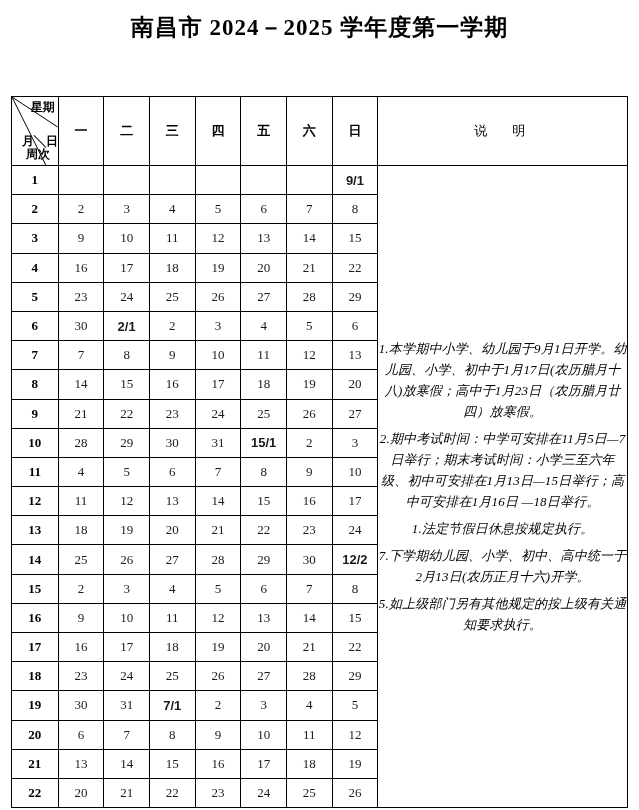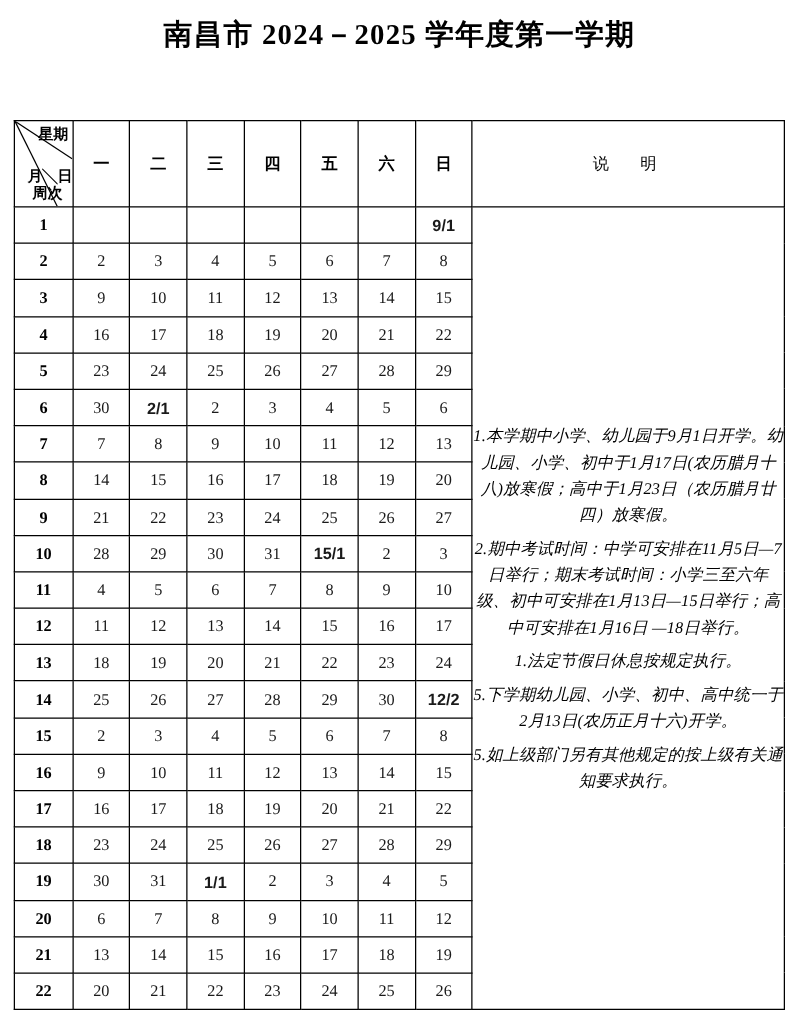--- a/index.html
+++ b/index.html
@@ -175,21 +175,21 @@
             <td class="day"></td>
             <td class="day"></td>
             <td class="day"></td>
             <td class="day"></td>
             <td class="day"></td>
             <td class="day special">9/1</td>
             <td class="note-cell" rowspan="22">
               <p>1.本学期中小学、幼儿园于9月1日开学。幼儿园、小学、初中于1月17日(农历腊月十八)放寒假；高中于1月23日（农历腊月廿四）放寒假。</p>
               <p>2.期中考试时间：中学可安排在11月5日—7日举行；期末考试时间：小学三至六年级、初中可安排在1月13日—15日举行；高中可安排在1月16日 —18日举行。</p>
               <p>1.法定节假日休息按规定执行。</p>
-              <p>5.下学期幼儿园、小学、初中、高中统一于2月13日(农历正月十六)开学。</p>
+              <p>7.下学期幼儿园、小学、初中、高中统一于2月13日(农历正月十六)开学。</p>
               <p>5.如上级部门另有其他规定的按上级有关通知要求执行。</p>
             </td>
           </tr>
           <tr>
             <td class="wknum">2</td>
             <td class="day">2</td>
             <td class="day">3</td>
             <td class="day">4</td>
             <td class="day">5</td>
             <td class="day">6</td>
@@ -353,21 +353,21 @@
             <td class="day">25</td>
             <td class="day">26</td>
             <td class="day">27</td>
             <td class="day">28</td>
             <td class="day">29</td>
           </tr>
           <tr>
             <td class="wknum">19</td>
             <td class="day">30</td>
             <td class="day">31</td>
-            <td class="day special">1/1</td>
+            <td class="day special">7/1</td>
             <td class="day">2</td>
             <td class="day">3</td>
             <td class="day">4</td>
             <td class="day">5</td>
           </tr>
           <tr>
             <td class="wknum">20</td>
             <td class="day">6</td>
             <td class="day">7</td>
             <td class="day">8</td>

